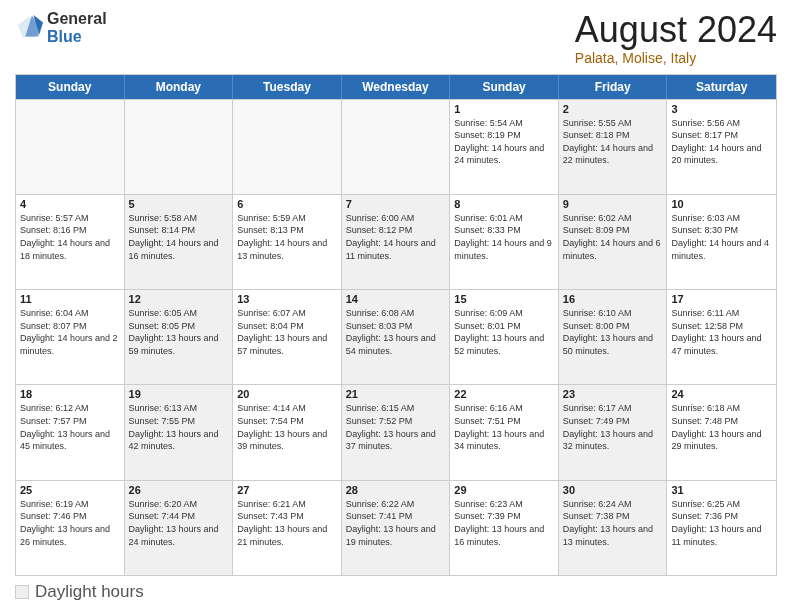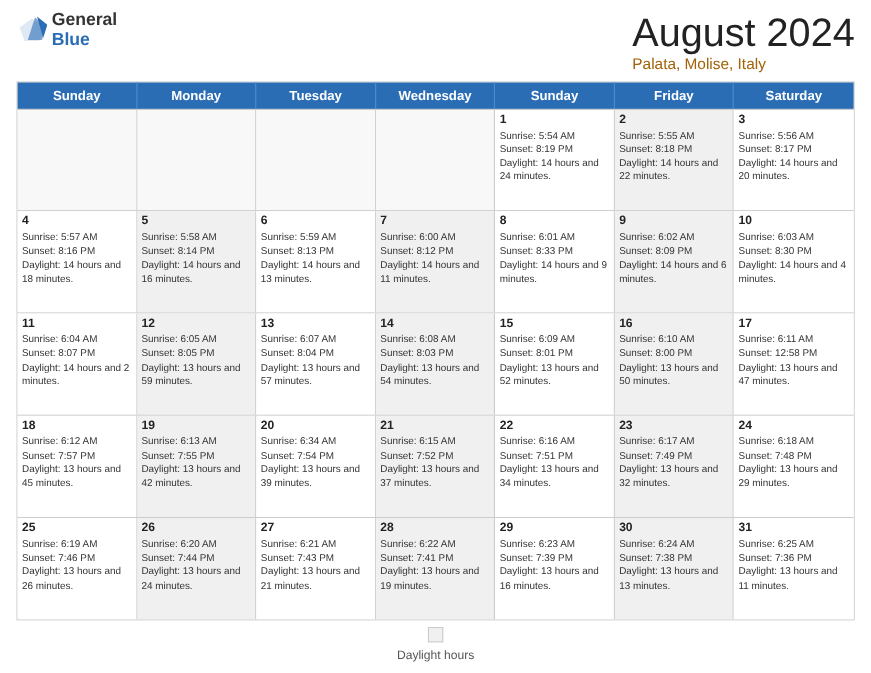--- a/index.html
+++ b/index.html
@@ -111,23 +111,22 @@
     .day-info {
       font-size: 9px;
       line-height: 1.4;
       color: #333;
     }
     .footer {
       display: flex;
       align-items: center;
       gap: 6px;
       margin-top: 6px;
-      font-size: 11px;
+      font-size: 17px;
       color: #555;
-      flex-direction: column;
     }
     .footer-box {
       width: 14px;
       height: 14px;
       background: #f0f0f0;
       border: 1px solid #ccc;
     }
   </style>
 </head>
 <body>
@@ -301,21 +300,21 @@
           </div>
           <div class="cal-cell shaded">
             <div class="day-num">19</div>
             <div class="day-info">Sunrise: 6:13 AM
 Sunset: 7:55 PM
 Daylight: 13 hours
 and 42 minutes.</div>
           </div>
           <div class="cal-cell">
             <div class="day-num">20</div>
-            <div class="day-info">Sunrise: 6:34 AM
+            <div class="day-info">Sunrise: 4:14 AM
 Sunset: 7:54 PM
 Daylight: 13 hours
 and 39 minutes.</div>
           </div>
           <div class="cal-cell shaded">
             <div class="day-num">21</div>
             <div class="day-info">Sunrise: 6:15 AM
 Sunset: 7:52 PM
 Daylight: 13 hours
 and 37 minutes.</div>

